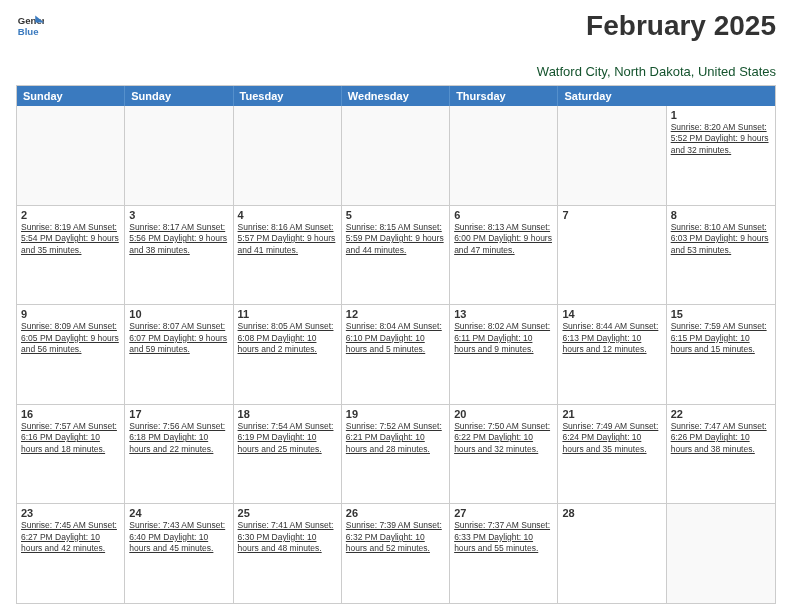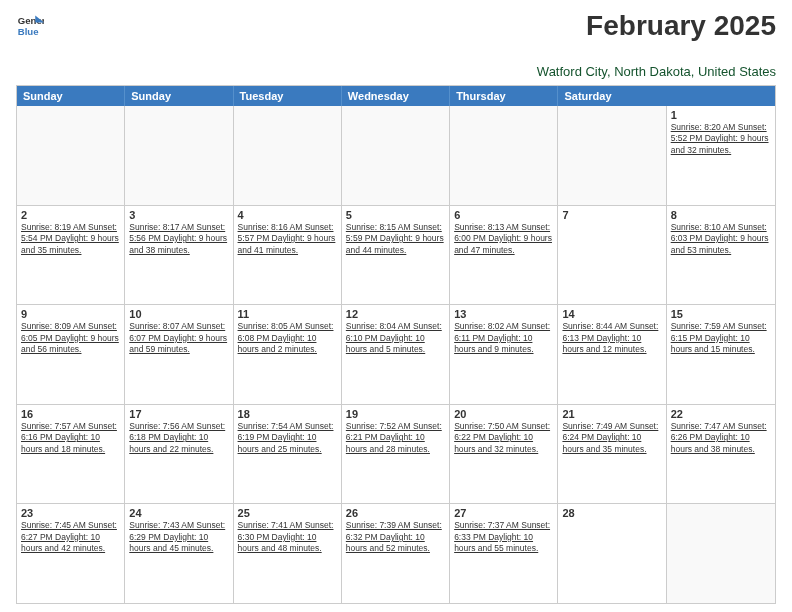--- a/index.html
+++ b/index.html
@@ -276,21 +276,21 @@
         <div class="cal-row">
           <div class="cal-cell">
             <span class="day-num">23</span>
             <div class="day-info">Sunrise: 7:45 AM
 Sunset: 6:27 PM
 Daylight: 10 hours and 42 minutes.</div>
           </div>
           <div class="cal-cell">
             <span class="day-num">24</span>
             <div class="day-info">Sunrise: 7:43 AM
-Sunset: 6:29 PM
+Sunset: 6:40 PM
 Daylight: 10 hours and 45 minutes.</div>
           </div>
           <div class="cal-cell">
             <span class="day-num">25</span>
             <div class="day-info">Sunrise: 7:41 AM
 Sunset: 6:30 PM
 Daylight: 10 hours and 48 minutes.</div>
           </div>
           <div class="cal-cell">
             <span class="day-num">26</span>

